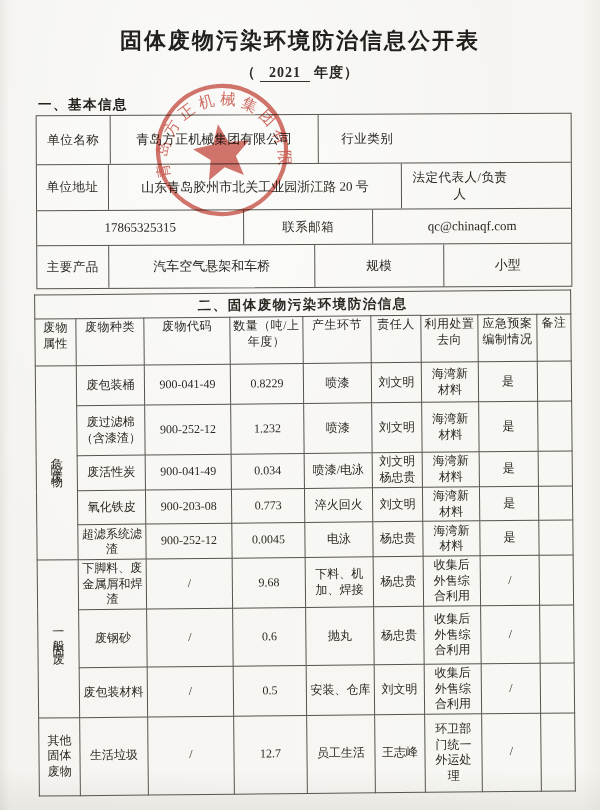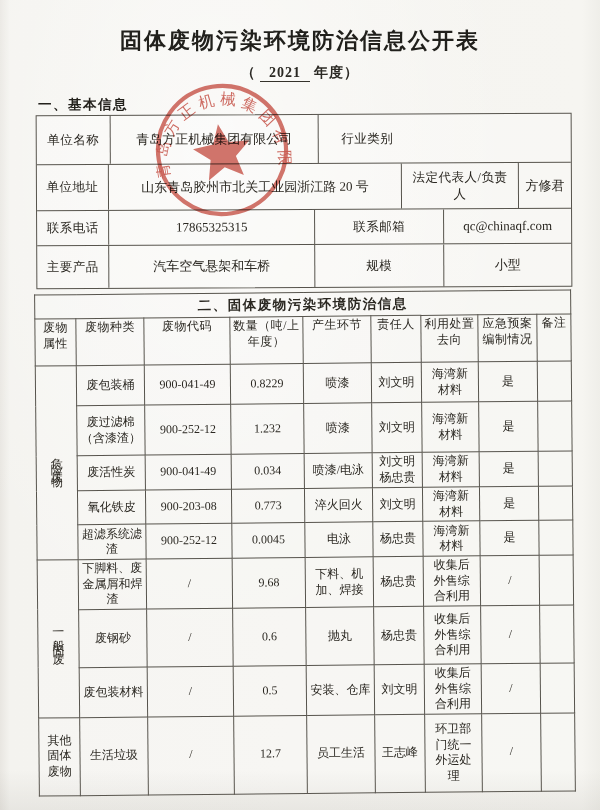--- a/index.html
+++ b/index.html
@@ -107,24 +107,22 @@
   <div class="t1">
     <div class="t1-row" style="height:48px">
       <div class="t1-cell lab" style="width:73px">单位名称</div>
       <div class="t1-cell" style="width:208px">青岛方正机械集团有限公司</div>
       <div class="t1-cell lab" style="width:98px">行业类别</div>
     </div>
     <div class="t1-row" style="height:45px">
       <div class="t1-cell lab" style="width:71px">单位地址</div>
       <div class="t1-cell" style="width:293px">山东青岛胶州市北关工业园浙江路 20 号</div>
       <div class="t1-cell lab" style="width:117px">法定代表人/负责人</div>
-      <div class="t1-cell" style="flex:1">方修君</div>
     </div>
     <div class="t1-row" style="height:34px">
-      <div class="t1-cell lab" style="width:71px">联系电话</div>
       <div class="t1-cell" style="width:206px">17865325315</div>
       <div class="t1-cell lab" style="width:129px">联系邮箱</div>
       <div class="t1-cell" style="flex:1">qc@chinaqf.com</div>
     </div>
     <div class="t1-row" style="height:42px">
       <div class="t1-cell lab" style="width:71px">主要产品</div>
       <div class="t1-cell" style="width:206px">汽车空气悬架和车桥</div>
       <div class="t1-cell lab" style="width:129px">规模</div>
       <div class="t1-cell" style="flex:1">小型</div>
     </div>

